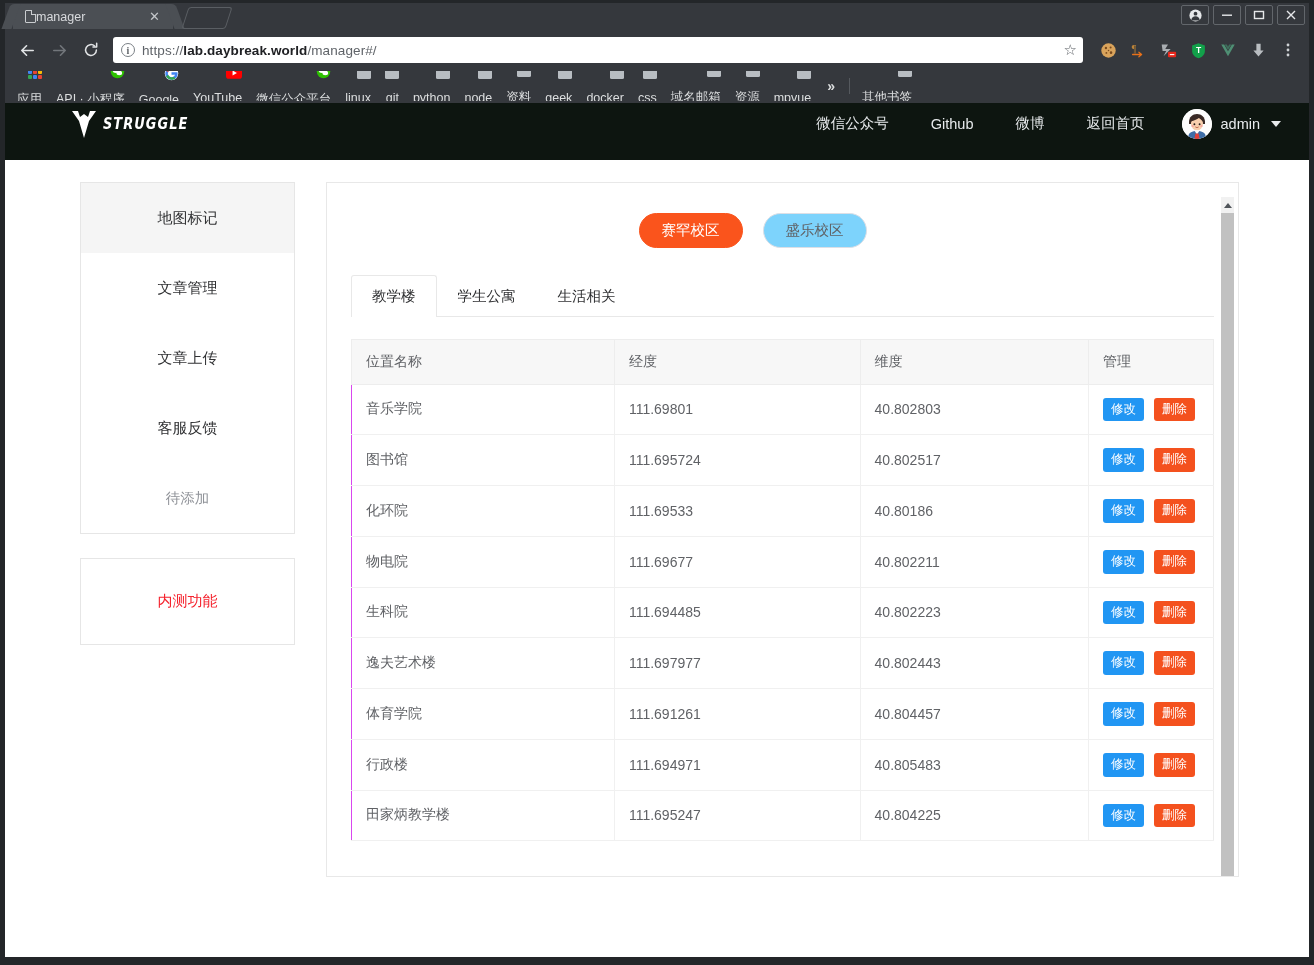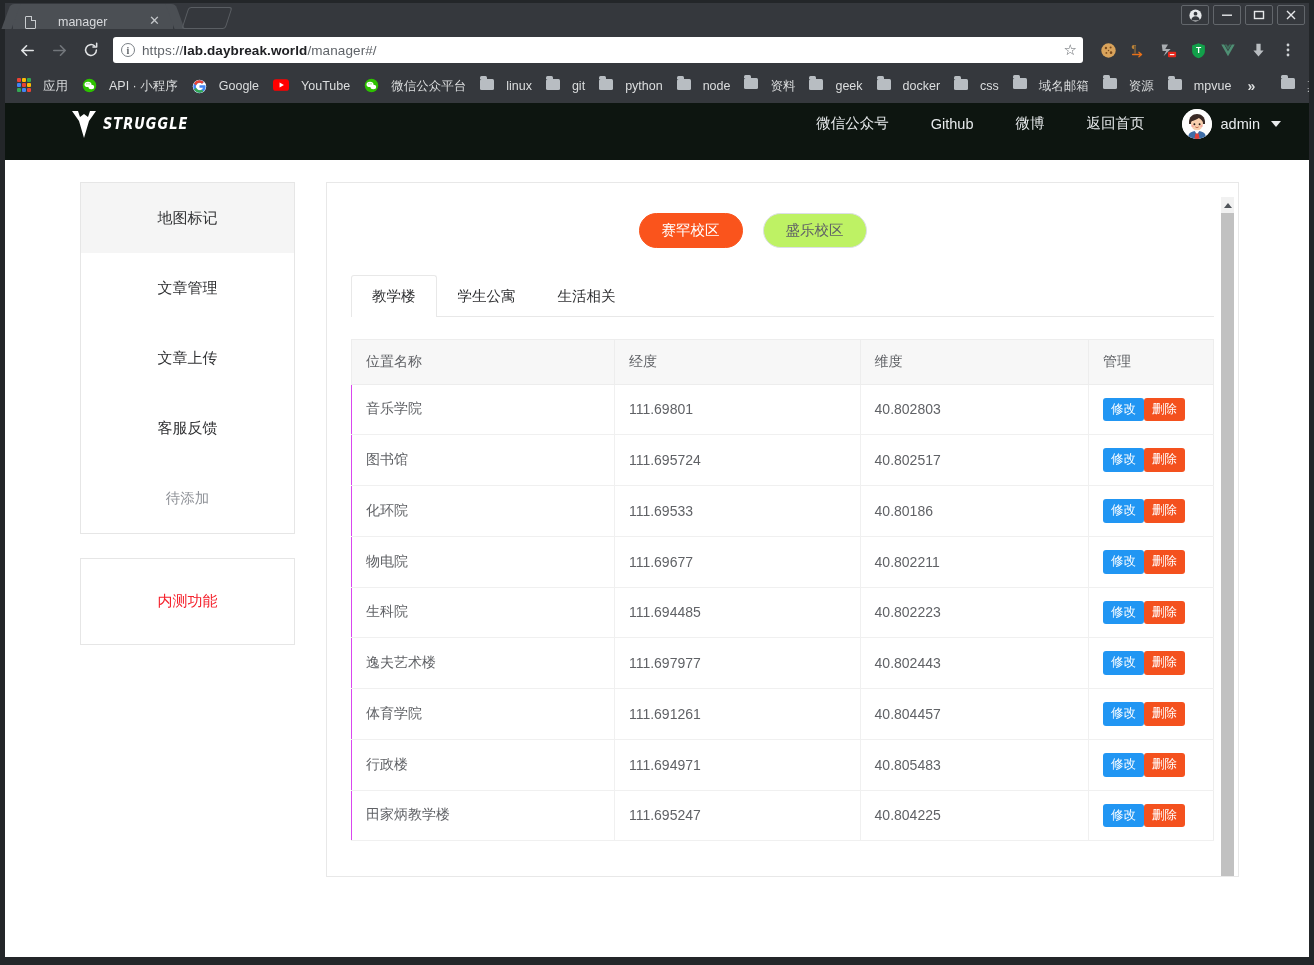--- a/index.html
+++ b/index.html
@@ -18,21 +18,21 @@
     border:5px solid #232629;
     border-top-width:3px;
     border-bottom-width:8px;
   }
   .titlebar {
     height:26px; background:#35383d; position:relative;
     display:flex; align-items:flex-end;
   }
   .tabstrip { display:flex; align-items:flex-end; height:26px; padding-left:8px; }
   .tab {
-    display:flex; align-items:flex-end; gap:22px;
+    display:flex; align-items:center; gap:0;
     height:25px; padding:0 10px 0 12px; min-width:160px;
     background:#4b4f54; color:#d8dadd; font-size:12.5px;
     border-top-left-radius:8px; border-top-right-radius:8px;
     position:relative;
     transform: skewX(0deg);
   }
   .tab:before, .tab:after{
     content:""; position:absolute; bottom:0; width:10px; height:25px;
     background:#4b4f54;
   }
@@ -68,21 +68,21 @@
   .omni-url i{ color:#5f6368; font-style:normal;}
   .omni-star{ position:absolute; right:6px; color:#5f6368; font-size:15px; }
   .exticons{ display:flex; align-items:center; gap:4px; padding-left:2px;}
   .ext{ width:26px; height:26px; display:flex; align-items:center; justify-content:center; position:relative;}
 
   
   .bookmarks{
     height:30px; display:flex; align-items:center; gap:2px; padding:0 6px;
     background:#35383d; font-size:12.5px; color:#dcdedf; white-space:nowrap; overflow:hidden;
   }
-  .bm{ display:flex; align-items:flex-start; gap:12px; padding:3px 6px; border-radius:3px;}
+  .bm{ display:flex; align-items:flex-end; gap:12px; padding:3px 6px; border-radius:3px;flex-direction:column;}
   .bm-label{ font-size:12.5px; }
   .folder-ico{
     width:14px; height:11px; background:#b8bdc2; border-radius:1.5px; position:relative; flex:0 0 auto;
   }
   .folder-ico:before{ content:""; position:absolute; top:-3px; left:0; width:7px; height:3px; background:#b8bdc2; border-radius:1.5px 1.5px 0 0;}
   .apps-ico{ width:14px; height:14px; display:grid; grid-template-columns:repeat(3,1fr); grid-gap:1px; }
   .apps-ico i{ display:block; border-radius:1px;}
   .bm-chev{ color:#dcdedf; font-size:14px; padding:0 8px; font-weight:bold;}
   .bm-sep{ width:1px; height:16px; background:#55595e; margin:0 4px;}
 
@@ -130,21 +130,21 @@
   
   .main{
     margin-left:31px; margin-right:70px; flex:1;
     border:1px solid #e8e8e8; background:#fff; position:relative;
     height:695px; overflow:hidden;
   }
   .main-inner{ padding:22px 24px 0 24px; }
   .campus-row{ display:flex; justify-content:center; gap:20px; margin-top:8px; margin-bottom:26px; padding-right:60px;}
   .campus-btn{
     padding:9px 22px; border-radius:20px; font-size:14.5px; cursor:pointer;
-    border:1px solid #dcdfe6; background:#bef264; color:#606266; line-height:1;
+    border:1px solid #dcdfe6; background:#7dd3fc; color:#606266; line-height:1;
   }
   .campus-btn.active{ background:#fa541c; border-color:#fa541c; color:#fff; }
 
   .tabs{ display:flex; align-items:flex-end; border-bottom:1px solid #e8e8e8; margin-bottom:22px;}
   .tab-item{
     padding:11px 20px; font-size:14.5px; color:#303133; cursor:pointer;
     border:1px solid transparent; border-bottom:none; position:relative; top:1px;
     border-radius:3px 3px 0 0; background:transparent;
   }
   .tab-item.active{ border-color:#e8e8e8; background:#fff; }
@@ -157,21 +157,21 @@
   td{
     padding:13px 14px; font-size:14px; color:#606266;
     border:1px solid #f0f0f0; border-top:none;
   }
   tbody tr td:first-child{ border-left:1px solid #d946ef;}
   tbody tr td:last-child{ border-right:1px solid #ededed;}
   .col-name{ width:30.5%;}
   .col-lng{ width:28.5%;}
   .col-lat{ width:26.5%;}
   .col-act{ width:14.5%;}
-  .act{ display:flex; }
+  .act{ display:flex; gap:10px;}
   .btn-edit, .btn-del{
     border:none; border-radius:3px; color:#fff; font-size:12.5px;
     padding:5px 8px; line-height:1.1; cursor:pointer; font-family:inherit;
   }
   .btn-edit{ background:#2196f3; }
   .btn-del{ background:#f4511e; }
 
   
   .scrollbar{
     position:absolute; right:4px; top:14px; bottom:0; width:13px;

